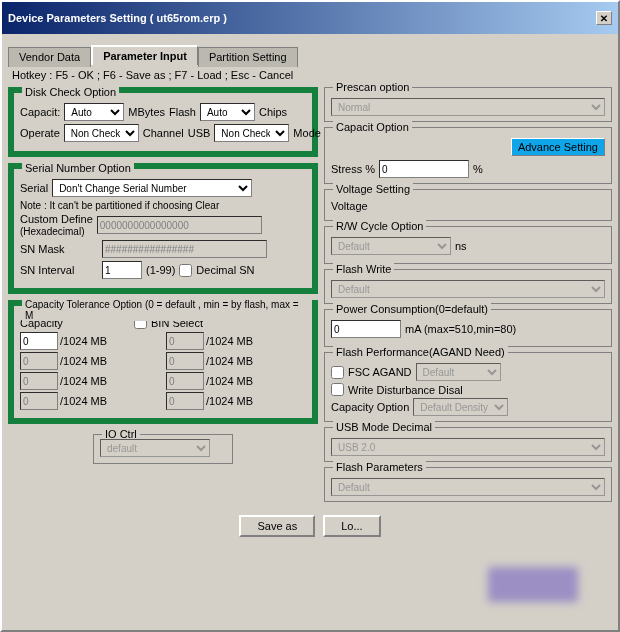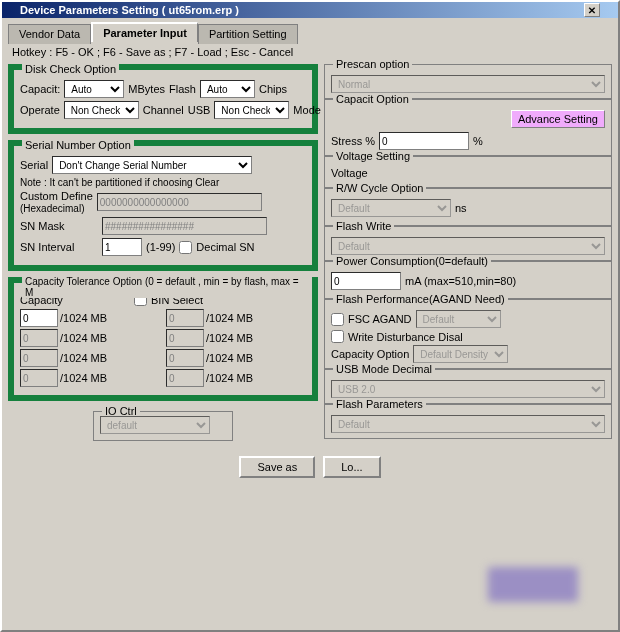--- a/index.html
+++ b/index.html
@@ -13,25 +13,25 @@
       height: 632px;
       background: #d4d0c8;
       border: 2px solid #808080;
       border-top-color: #ffffff;
       border-left-color: #ffffff;
       position: relative;
     }
     .title-bar {
       background: linear-gradient(to right, #0a246a, #a6caf0);
       color: white;
-      padding: 3px 18px;
+      padding: 3px 6px;
       display: flex;
       justify-content: space-between;
       align-items: center;
-      height: 16px;
+      height: 32px;
     }
     .title-bar-text {
       font-size: 11px;
       font-weight: bold;
     }
     .title-bar-close {
       width: 16px;
       height: 14px;
       background: #d4d0c8;
       border: 1px solid #808080;
@@ -155,21 +155,21 @@
       align-items: center;
       gap: 2px;
     }
     .capacity-item input {
       width: 40px;
     }
     .cap-slash {
       font-size: 11px;
     }
     .advance-btn {
-      background: #f0abfc;
+      background: #0ea5e9;
       border: 1px solid #808080;
       border-top-color: #ffffff;
       border-left-color: #ffffff;
       padding: 2px 6px;
       font-size: 11px;
       cursor: pointer;
       white-space: nowrap;
     }
     .stress-row {
       display: flex;
@@ -209,38 +209,40 @@
       width: 90px;
       height: 35px;
       position: absolute;
       bottom: 28px;
       right: 40px;
       border-radius: 2px;
     }
     .right-group {
       border: 1px solid #808080;
       padding: 4px 6px 5px 6px;
+      margin-bottom: 5px;
       position: relative;
     }
     .right-group .group-title {
       top: -7px;
       left: 8px;
     }
     .flash-perf-sub {
       display: flex;
       flex-direction: column;
       gap: 2px;
     }
     .flash-perf-row {
       display: flex;
       align-items: center;
       gap: 4px;
     }
     .tabs-wrapper {
       position: relative;
+      margin-top: 7px;
     }
   </style>
 </head>
 <body>
 
 <div class="window">
   <div class="title-bar">
     <span class="title-bar-text">Device Parameters Setting ( ut65rom.erp )</span>
     <div class="title-bar-close">✕</div>
   </div>

